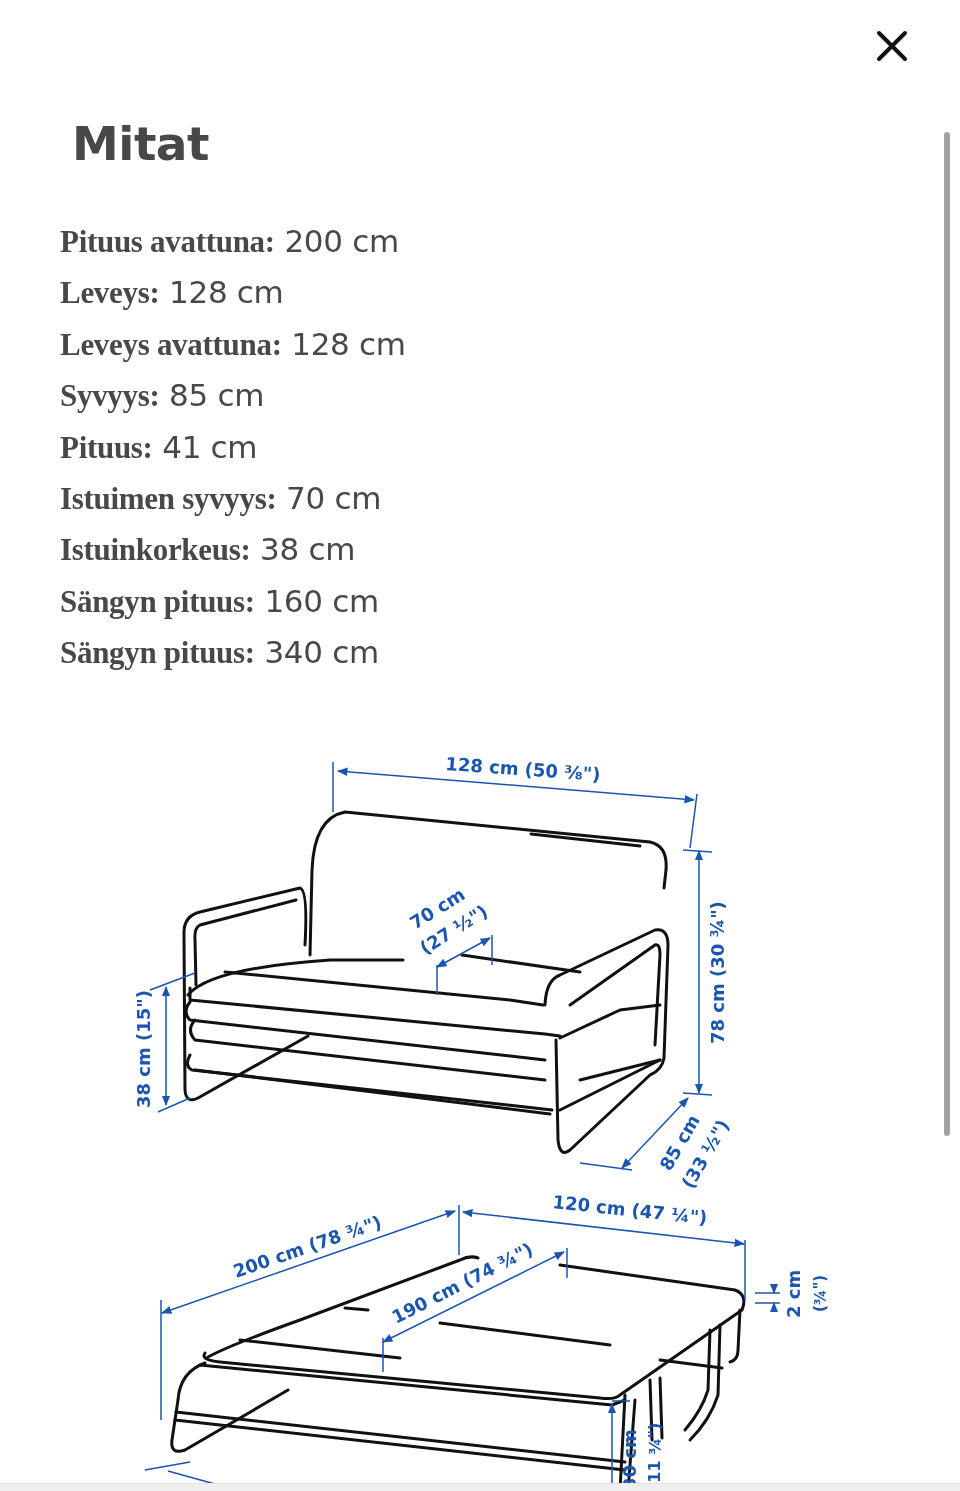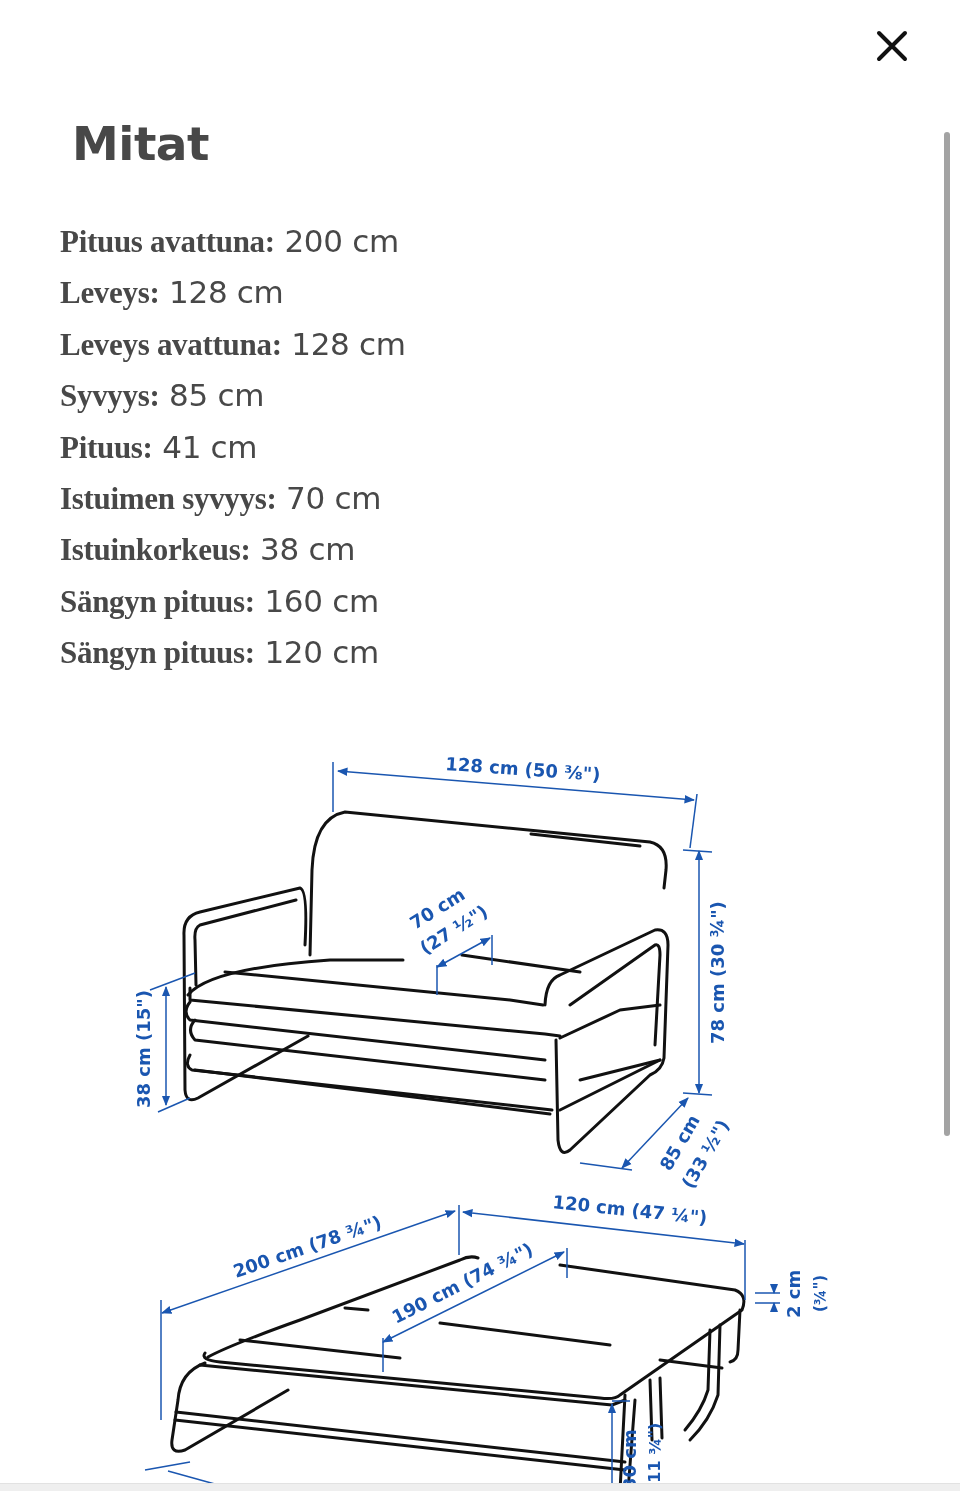--- a/index.html
+++ b/index.html
@@ -28,21 +28,21 @@
 
 <ul class="dims">
   <li><span class="k">Pituus avattuna:</span> <span class="v">200 cm</span></li>
   <li><span class="k">Leveys:</span> <span class="v">128 cm</span></li>
   <li><span class="k">Leveys avattuna:</span> <span class="v">128 cm</span></li>
   <li><span class="k">Syvyys:</span> <span class="v">85 cm</span></li>
   <li><span class="k">Pituus:</span> <span class="v">41 cm</span></li>
   <li><span class="k">Istuimen syvyys:</span> <span class="v">70 cm</span></li>
   <li><span class="k">Istuinkorkeus:</span> <span class="v">38 cm</span></li>
   <li><span class="k">Sängyn pituus:</span> <span class="v">160 cm</span></li>
-  <li><span class="k">Sängyn pituus:</span> <span class="v">120 cm</span></li>
+  <li><span class="k">Sängyn pituus:</span> <span class="v">340 cm</span></li>
 </ul>
 
 <div class="scrollbar"></div>
 
 <svg class="diagram" viewBox="0 690 940 801" width="940" height="801">
   <defs>
     <marker id="arr" viewBox="0 0 10 10" refX="9" refY="5" markerWidth="7" markerHeight="7" orient="auto-start-reverse">
       <path d="M0 1 L10 5 L0 9 z" fill="#1a56b0"></path>
     </marker>
   </defs>

